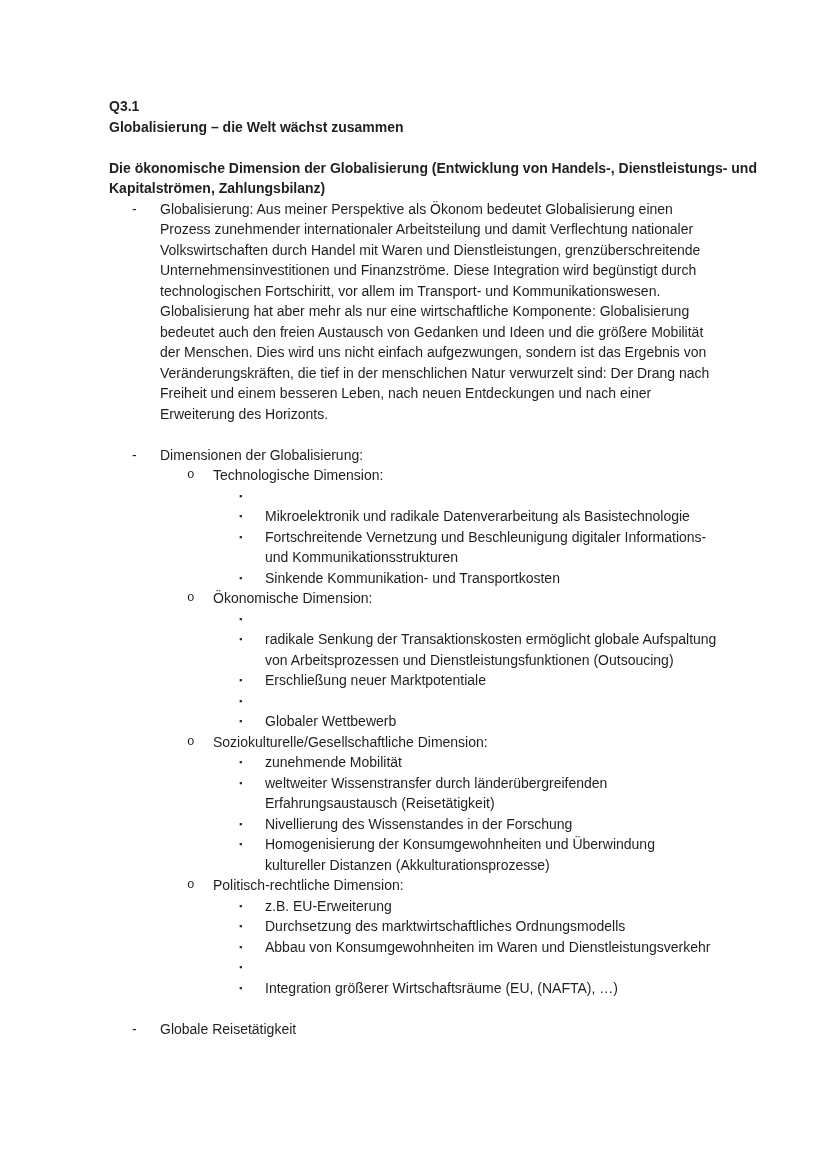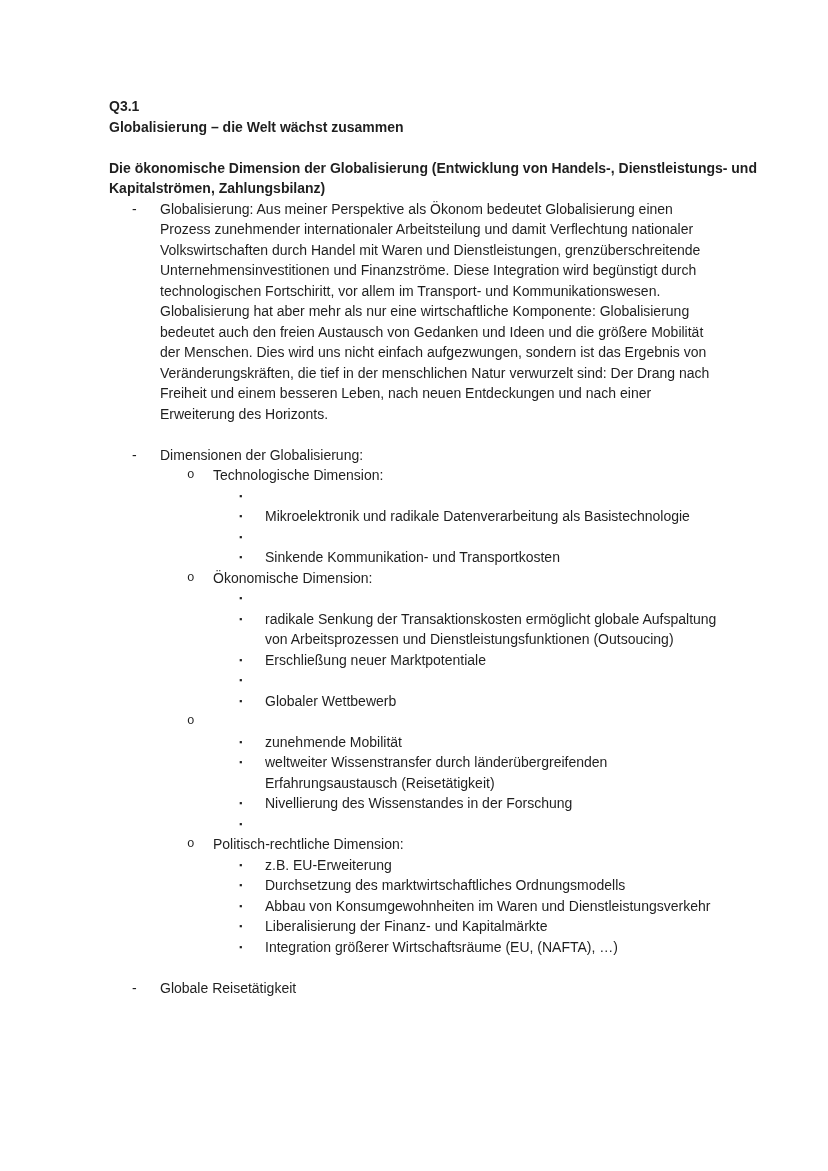--- a/index.html
+++ b/index.html
@@ -85,20 +85,22 @@
       </div>
       <div class="li lvl3">
         <span class="marker">▪</span>
       </div>
       <div class="li lvl3">
         <span class="marker">▪</span>
         <span class="text">Mikroelektronik und radikale Datenverarbeitung als Basistechnologie</span>
       </div>
       <div class="li lvl3">
         <span class="marker">▪</span>
+        <span class="text">Fortschreitende Vernetzung und Beschleunigung digitaler Informations-
+und Kommunikationsstrukturen</span>
       </div>
       <div class="li lvl3">
         <span class="marker">▪</span>
         <span class="text">Sinkende Kommunikation- und Transportkosten</span>
       </div>
       <div class="li lvl2">
         <span class="marker">o</span>
         <span class="text">Ökonomische Dimension:</span>
       </div>
       <div class="li lvl3">
@@ -115,56 +117,58 @@
       </div>
       <div class="li lvl3">
         <span class="marker">▪</span>
       </div>
       <div class="li lvl3">
         <span class="marker">▪</span>
         <span class="text">Globaler Wettbewerb</span>
       </div>
       <div class="li lvl2">
         <span class="marker">o</span>
+        <span class="text">Soziokulturelle/Gesellschaftliche Dimension:</span>
       </div>
       <div class="li lvl3">
         <span class="marker">▪</span>
         <span class="text">zunehmende Mobilität</span>
       </div>
       <div class="li lvl3">
         <span class="marker">▪</span>
         <span class="text">weltweiter Wissenstransfer durch länderübergreifenden
 Erfahrungsaustausch (Reisetätigkeit)</span>
       </div>
       <div class="li lvl3">
         <span class="marker">▪</span>
         <span class="text">Nivellierung des Wissenstandes in der Forschung</span>
       </div>
       <div class="li lvl3">
         <span class="marker">▪</span>
+        <span class="text">Homogenisierung der Konsumgewohnheiten und Überwindung
+kultureller Distanzen (Akkulturationsprozesse)</span>
       </div>
       <div class="li lvl2">
         <span class="marker">o</span>
         <span class="text">Politisch-rechtliche Dimension:</span>
       </div>
       <div class="li lvl3">
         <span class="marker">▪</span>
         <span class="text">z.B. EU-Erweiterung</span>
       </div>
       <div class="li lvl3">
         <span class="marker">▪</span>
         <span class="text">Durchsetzung des marktwirtschaftliches Ordnungsmodells</span>
       </div>
       <div class="li lvl3">
         <span class="marker">▪</span>
         <span class="text">Abbau von Konsumgewohnheiten im Waren und Dienstleistungsverkehr</span>
       </div>
       <div class="li lvl3">
         <span class="marker">▪</span>
-        <span class="text">Liberalisierung der Finanz- und Kapitalmärkte</span>
       </div>
       <div class="li lvl3">
         <span class="marker">▪</span>
         <span class="text">Integration größerer Wirtschaftsräume (EU, (NAFTA), …)</span>
       </div>
       <div class="li lvl1 gap-before">
         <span class="marker">-</span>
         <span class="text">Globale Reisetätigkeit</span>
       </div>
     </div>

